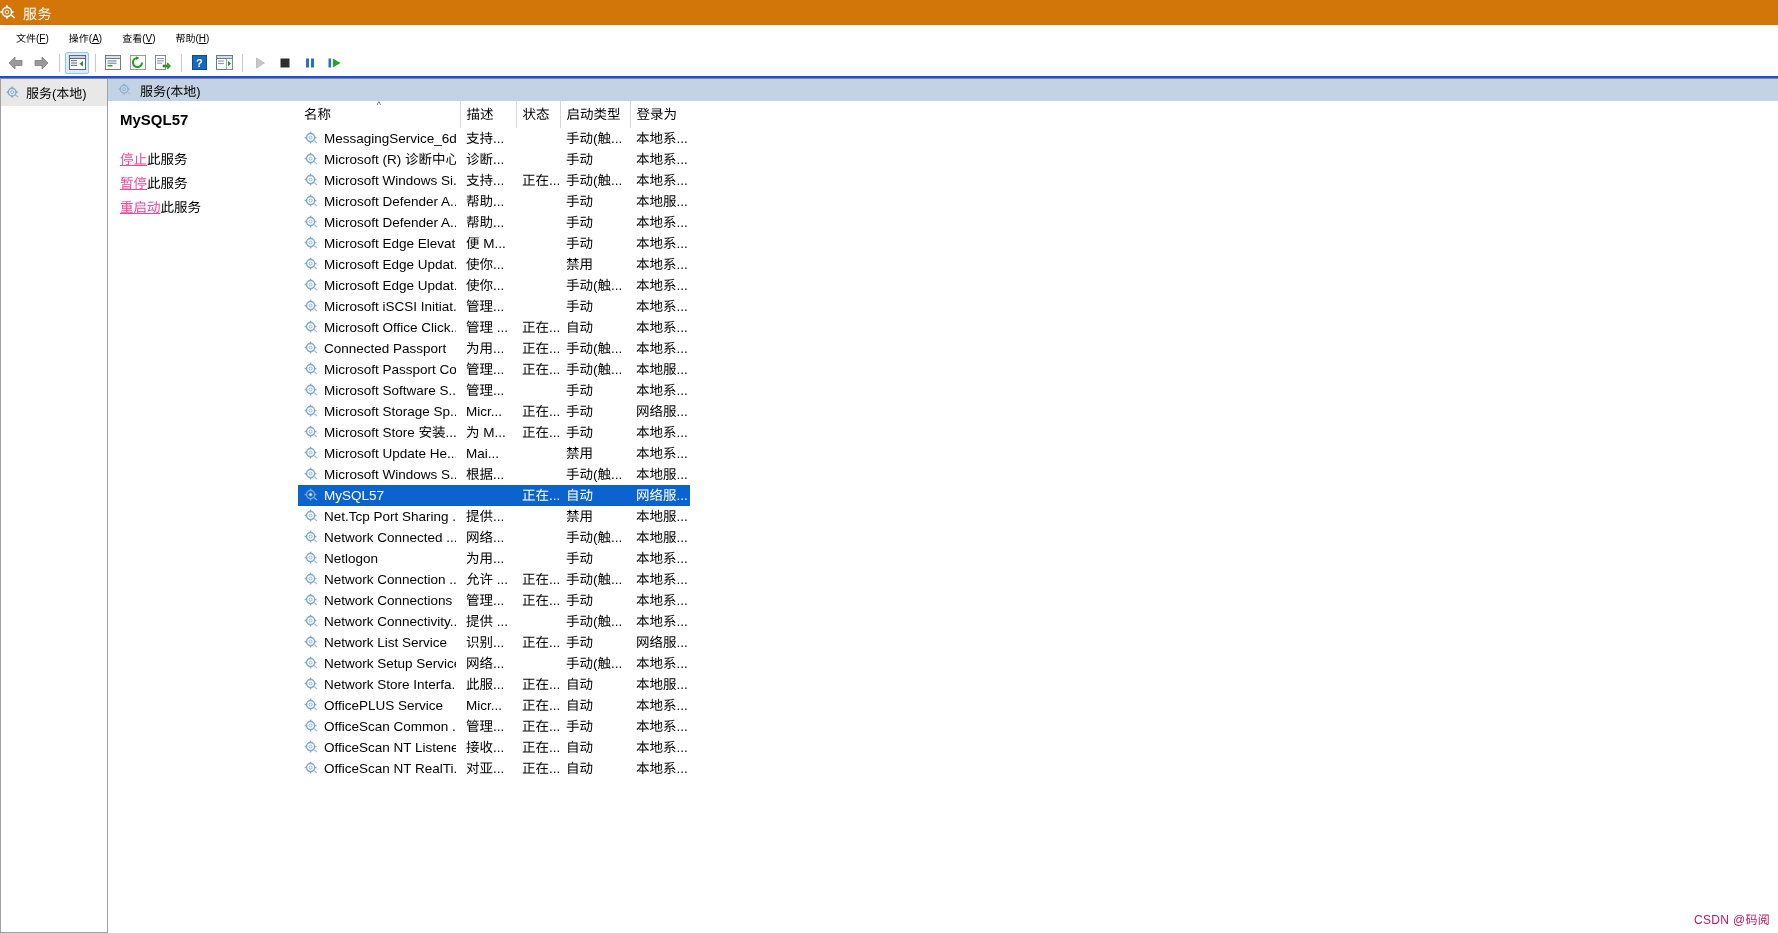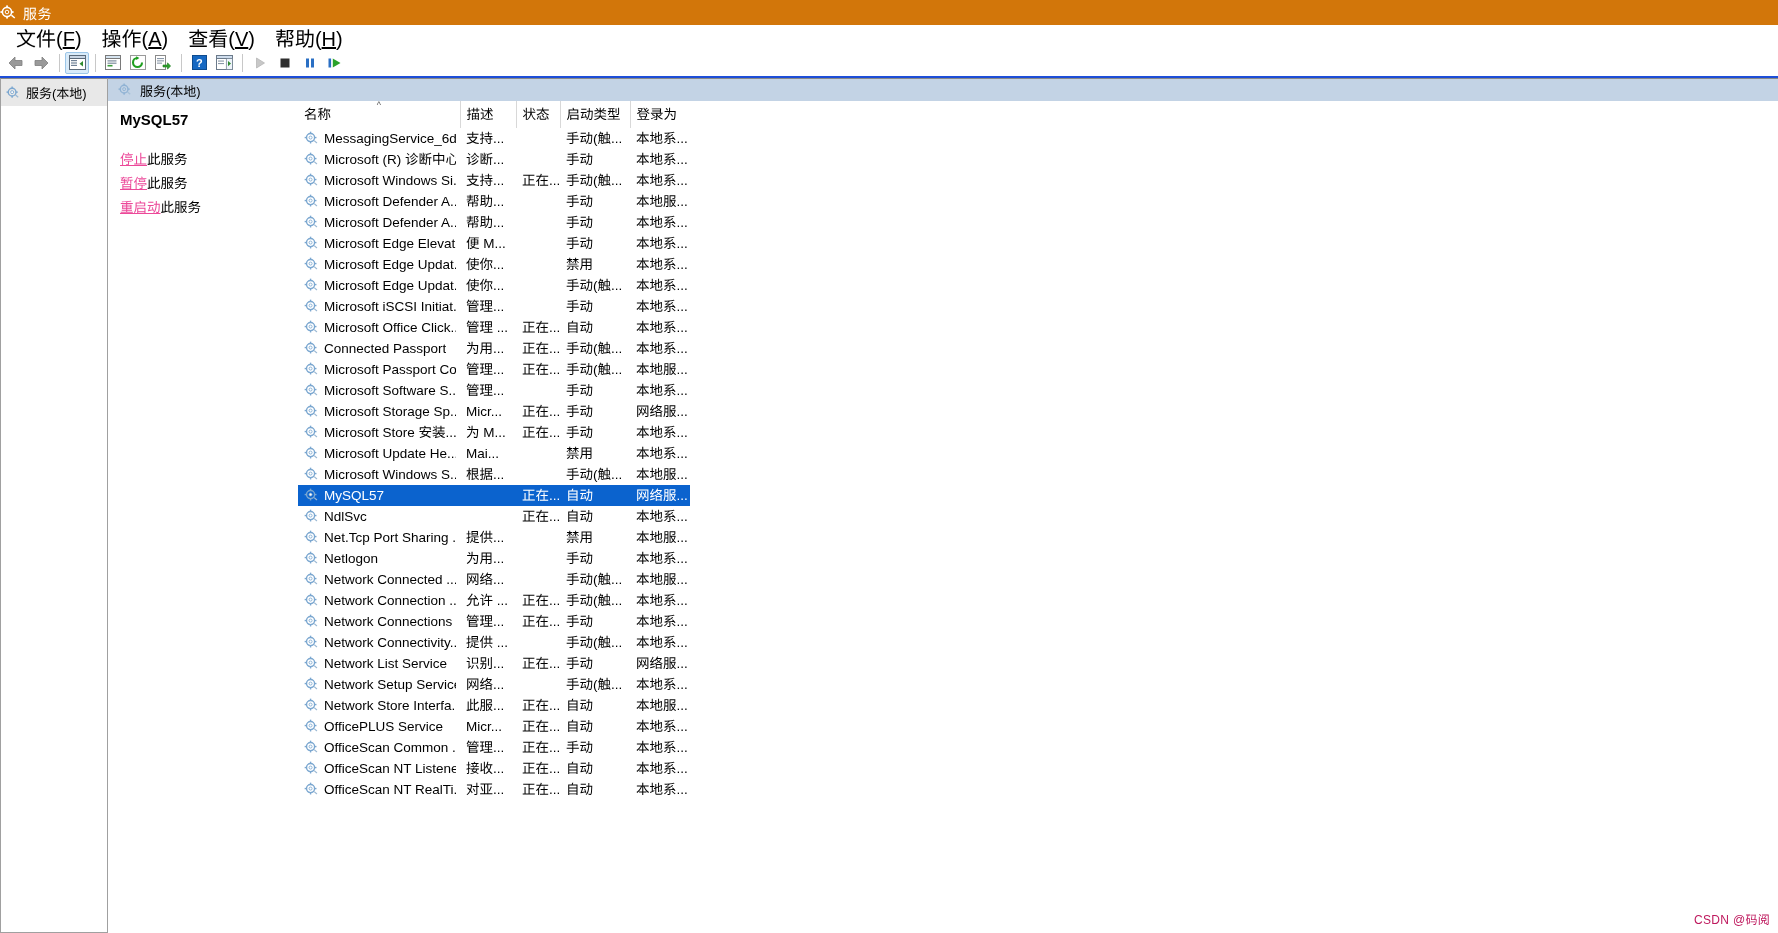--- a/index.html
+++ b/index.html
@@ -47,21 +47,21 @@
 
   
   .menubar {
     height: 25px;
     background: #ffffff;
     display: flex; align-items: center;
     padding-left: 6px;
     flex: 0 0 auto;
   }
   .menu-item {
-    font-size: 20px;
+    font-size: 10px;
     color: #000000;
     padding: 2px 10px;
     cursor: default;
     white-space: nowrap;
   }
   .menu-item u { text-decoration: underline; }
 
   
   .toolbar {
     height: 26px;
@@ -866,42 +866,20 @@
                           <svg class="svc-ico" viewBox="0 0 16 16" aria-hidden="true">
                             <circle cx="7" cy="7" r="4.3" fill="none" stroke="#7ba7d0" stroke-width="1.5"></circle>
                             <circle cx="7" cy="7" r="1.6" fill="#ffffff" stroke="#7ba7d0" stroke-width="0.9"></circle>
                             <rect x="6.25" y="0.7" width="1.5" height="2.1" fill="#7ba7d0"></rect>
                             <rect x="6.25" y="11.2" width="1.5" height="2.1" fill="#7ba7d0"></rect>
                             <rect x="0.7" y="6.25" width="2.1" height="1.5" fill="#7ba7d0"></rect>
                             <rect x="11.2" y="6.25" width="2.1" height="1.5" fill="#7ba7d0"></rect>
                             <rect x="10.5" y="10.2" width="3.9" height="1.3" fill="#9cb9d4" transform="rotate(40 11.5 11)"></rect>
                           </svg>
                         </span>
-                        <span class="nm">NdlSvc</span>
-                      </span>
-                    </td>
-                    <td></td>
-                    <td>正在...</td>
-                    <td>自动</td>
-                    <td>本地系...</td>
-                  </tr>
-                  <tr>
-                    <td>
-                      <span class="cell-name">
-                        <span>
-                          <svg class="svc-ico" viewBox="0 0 16 16" aria-hidden="true">
-                            <circle cx="7" cy="7" r="4.3" fill="none" stroke="#7ba7d0" stroke-width="1.5"></circle>
-                            <circle cx="7" cy="7" r="1.6" fill="#ffffff" stroke="#7ba7d0" stroke-width="0.9"></circle>
-                            <rect x="6.25" y="0.7" width="1.5" height="2.1" fill="#7ba7d0"></rect>
-                            <rect x="6.25" y="11.2" width="1.5" height="2.1" fill="#7ba7d0"></rect>
-                            <rect x="0.7" y="6.25" width="2.1" height="1.5" fill="#7ba7d0"></rect>
-                            <rect x="11.2" y="6.25" width="2.1" height="1.5" fill="#7ba7d0"></rect>
-                            <rect x="10.5" y="10.2" width="3.9" height="1.3" fill="#9cb9d4" transform="rotate(40 11.5 11)"></rect>
-                          </svg>
-                        </span>
                         <span class="nm">Net.Tcp Port Sharing ...</span>
                       </span>
                     </td>
                     <td>提供...</td>
                     <td></td>
                     <td>禁用</td>
                     <td>本地服...</td>
                   </tr>
                   <tr>
                     <td>
@@ -910,49 +888,49 @@
                           <svg class="svc-ico" viewBox="0 0 16 16" aria-hidden="true">
                             <circle cx="7" cy="7" r="4.3" fill="none" stroke="#7ba7d0" stroke-width="1.5"></circle>
                             <circle cx="7" cy="7" r="1.6" fill="#ffffff" stroke="#7ba7d0" stroke-width="0.9"></circle>
                             <rect x="6.25" y="0.7" width="1.5" height="2.1" fill="#7ba7d0"></rect>
                             <rect x="6.25" y="11.2" width="1.5" height="2.1" fill="#7ba7d0"></rect>
                             <rect x="0.7" y="6.25" width="2.1" height="1.5" fill="#7ba7d0"></rect>
                             <rect x="11.2" y="6.25" width="2.1" height="1.5" fill="#7ba7d0"></rect>
                             <rect x="10.5" y="10.2" width="3.9" height="1.3" fill="#9cb9d4" transform="rotate(40 11.5 11)"></rect>
                           </svg>
                         </span>
-                        <span class="nm">Netlogon</span>
-                      </span>
-                    </td>
-                    <td>为用...</td>
-                    <td></td>
-                    <td>手动</td>
-                    <td>本地系...</td>
-                  </tr>
-                  <tr>
-                    <td>
-                      <span class="cell-name">
-                        <span>
-                          <svg class="svc-ico" viewBox="0 0 16 16" aria-hidden="true">
-                            <circle cx="7" cy="7" r="4.3" fill="none" stroke="#7ba7d0" stroke-width="1.5"></circle>
-                            <circle cx="7" cy="7" r="1.6" fill="#ffffff" stroke="#7ba7d0" stroke-width="0.9"></circle>
-                            <rect x="6.25" y="0.7" width="1.5" height="2.1" fill="#7ba7d0"></rect>
-                            <rect x="6.25" y="11.2" width="1.5" height="2.1" fill="#7ba7d0"></rect>
-                            <rect x="0.7" y="6.25" width="2.1" height="1.5" fill="#7ba7d0"></rect>
-                            <rect x="11.2" y="6.25" width="2.1" height="1.5" fill="#7ba7d0"></rect>
-                            <rect x="10.5" y="10.2" width="3.9" height="1.3" fill="#9cb9d4" transform="rotate(40 11.5 11)"></rect>
-                          </svg>
-                        </span>
                         <span class="nm">Network Connected ...</span>
                       </span>
                     </td>
                     <td>网络...</td>
                     <td></td>
                     <td>手动(触...</td>
                     <td>本地服...</td>
+                  </tr>
+                  <tr>
+                    <td>
+                      <span class="cell-name">
+                        <span>
+                          <svg class="svc-ico" viewBox="0 0 16 16" aria-hidden="true">
+                            <circle cx="7" cy="7" r="4.3" fill="none" stroke="#7ba7d0" stroke-width="1.5"></circle>
+                            <circle cx="7" cy="7" r="1.6" fill="#ffffff" stroke="#7ba7d0" stroke-width="0.9"></circle>
+                            <rect x="6.25" y="0.7" width="1.5" height="2.1" fill="#7ba7d0"></rect>
+                            <rect x="6.25" y="11.2" width="1.5" height="2.1" fill="#7ba7d0"></rect>
+                            <rect x="0.7" y="6.25" width="2.1" height="1.5" fill="#7ba7d0"></rect>
+                            <rect x="11.2" y="6.25" width="2.1" height="1.5" fill="#7ba7d0"></rect>
+                            <rect x="10.5" y="10.2" width="3.9" height="1.3" fill="#9cb9d4" transform="rotate(40 11.5 11)"></rect>
+                          </svg>
+                        </span>
+                        <span class="nm">Netlogon</span>
+                      </span>
+                    </td>
+                    <td>为用...</td>
+                    <td></td>
+                    <td>手动</td>
+                    <td>本地系...</td>
                   </tr>
                   <tr>
                     <td>
                       <span class="cell-name">
                         <span>
                           <svg class="svc-ico" viewBox="0 0 16 16" aria-hidden="true">
                             <circle cx="7" cy="7" r="4.3" fill="none" stroke="#7ba7d0" stroke-width="1.5"></circle>
                             <circle cx="7" cy="7" r="1.6" fill="#ffffff" stroke="#7ba7d0" stroke-width="0.9"></circle>
                             <rect x="6.25" y="0.7" width="1.5" height="2.1" fill="#7ba7d0"></rect>
                             <rect x="6.25" y="11.2" width="1.5" height="2.1" fill="#7ba7d0"></rect>

